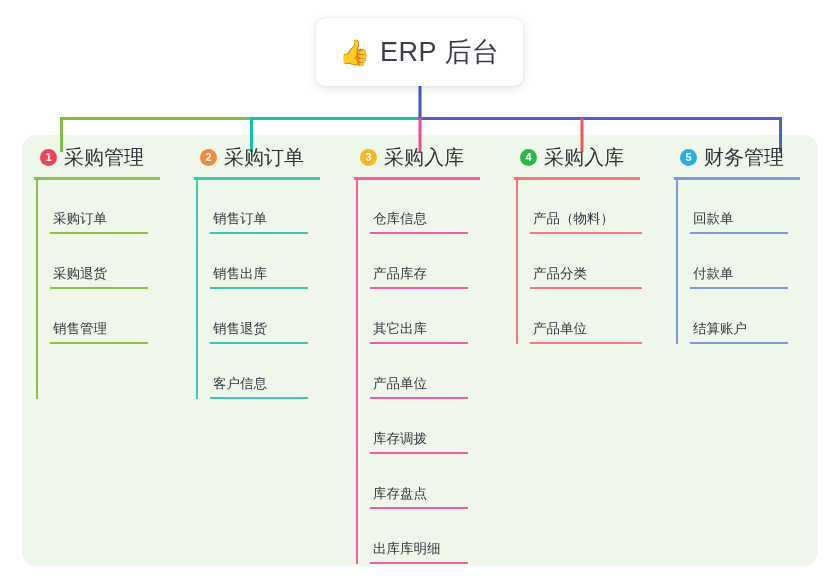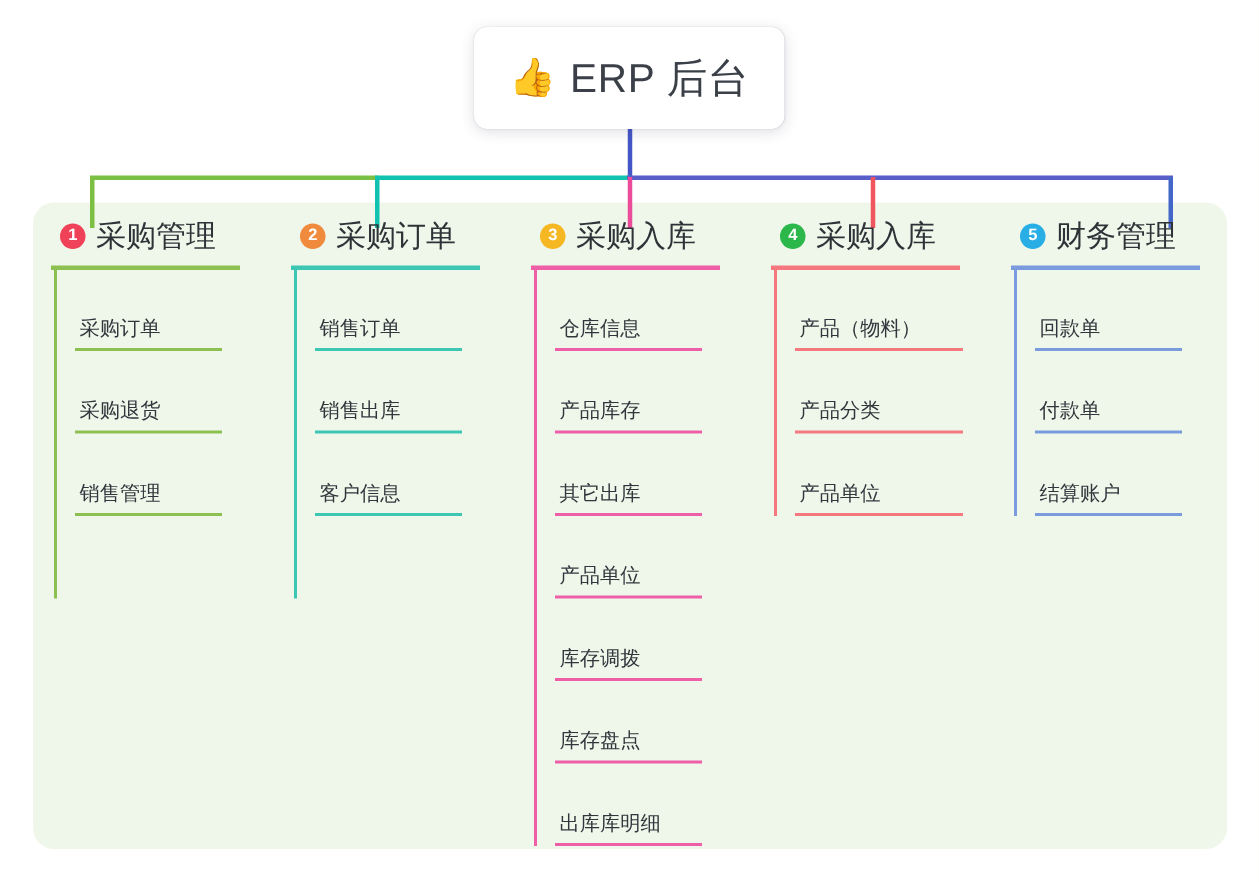--- a/index.html
+++ b/index.html
@@ -214,20 +214,24 @@
           <div class="spine" style="background: rgb(62, 198, 180); height: 220px;"></div>
           <div class="item">
             <span class="item-label">销售订单</span>
             <div class="item-rule" style="background: rgb(62, 198, 180);"></div>
           </div>
           <div class="item">
             <span class="item-label">销售出库</span>
             <div class="item-rule" style="background: rgb(62, 198, 180);"></div>
           </div>
           <div class="item">
+            <span class="item-label">销售退货</span>
+            <div class="item-rule" style="background: rgb(62, 198, 180);"></div>
+          </div>
+          <div class="item">
             <span class="item-label">客户信息</span>
             <div class="item-rule" style="background: rgb(62, 198, 180);"></div>
           </div>
         </div>
       </div>
       <div class="column">
         <div class="col-head">
           <span class="badge" style="background: rgb(245, 183, 34);">3</span>
           <span class="col-title">采购入库</span>
         </div>

